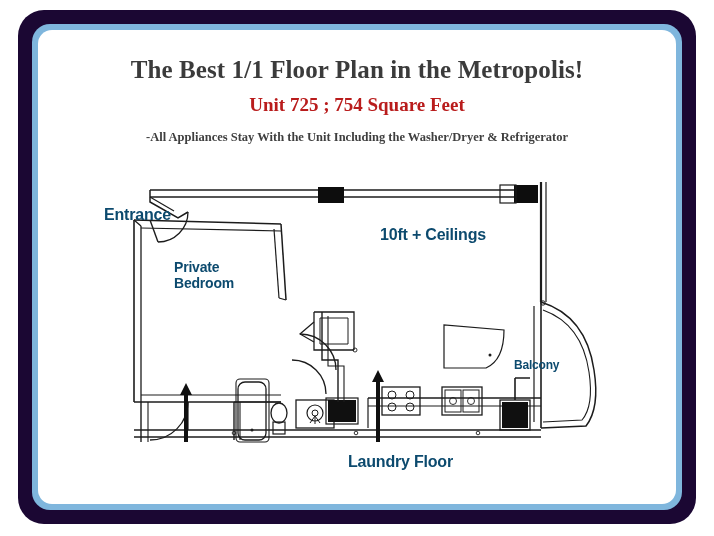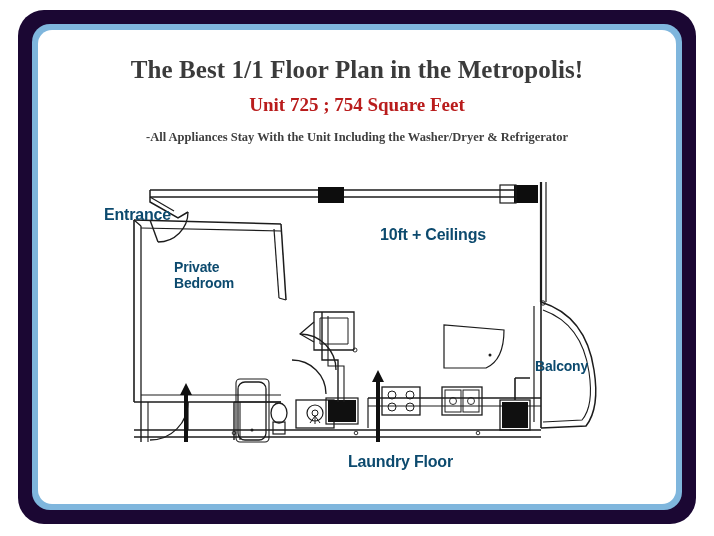--- a/index.html
+++ b/index.html
@@ -104,21 +104,21 @@
     font-family: "Liberation Sans", sans-serif;
     font-weight: bold;
     color: #0c4a6e;
     line-height: 1.12;
     white-space: pre-line;
     letter-spacing: -0.2px;
   }
   .lbl-entrance  { left: 66px;  top: 176px; font-size: 16px; }
   .lbl-bedroom   { left: 136px; top: 230px; font-size: 14px; }
   .lbl-ceilings  { left: 342px; top: 196px; font-size: 16px; }
-  .lbl-balcony   { left: 497px; top: 329px; font-size: 14px; }
+  .lbl-balcony   { left: 476px; top: 329px; font-size: 12px; }
   .lbl-closet    { left: 88px;  top: 418px; font-size: 14px; }
   .lbl-laundry   { left: 310px; top: 423px; font-size: 16px; }
 </style>
 </head>
 <body>
 
 <div id="poster">
   <div class="frame-outer">
     <div class="frame-mid">
       <div class="frame-inner">

